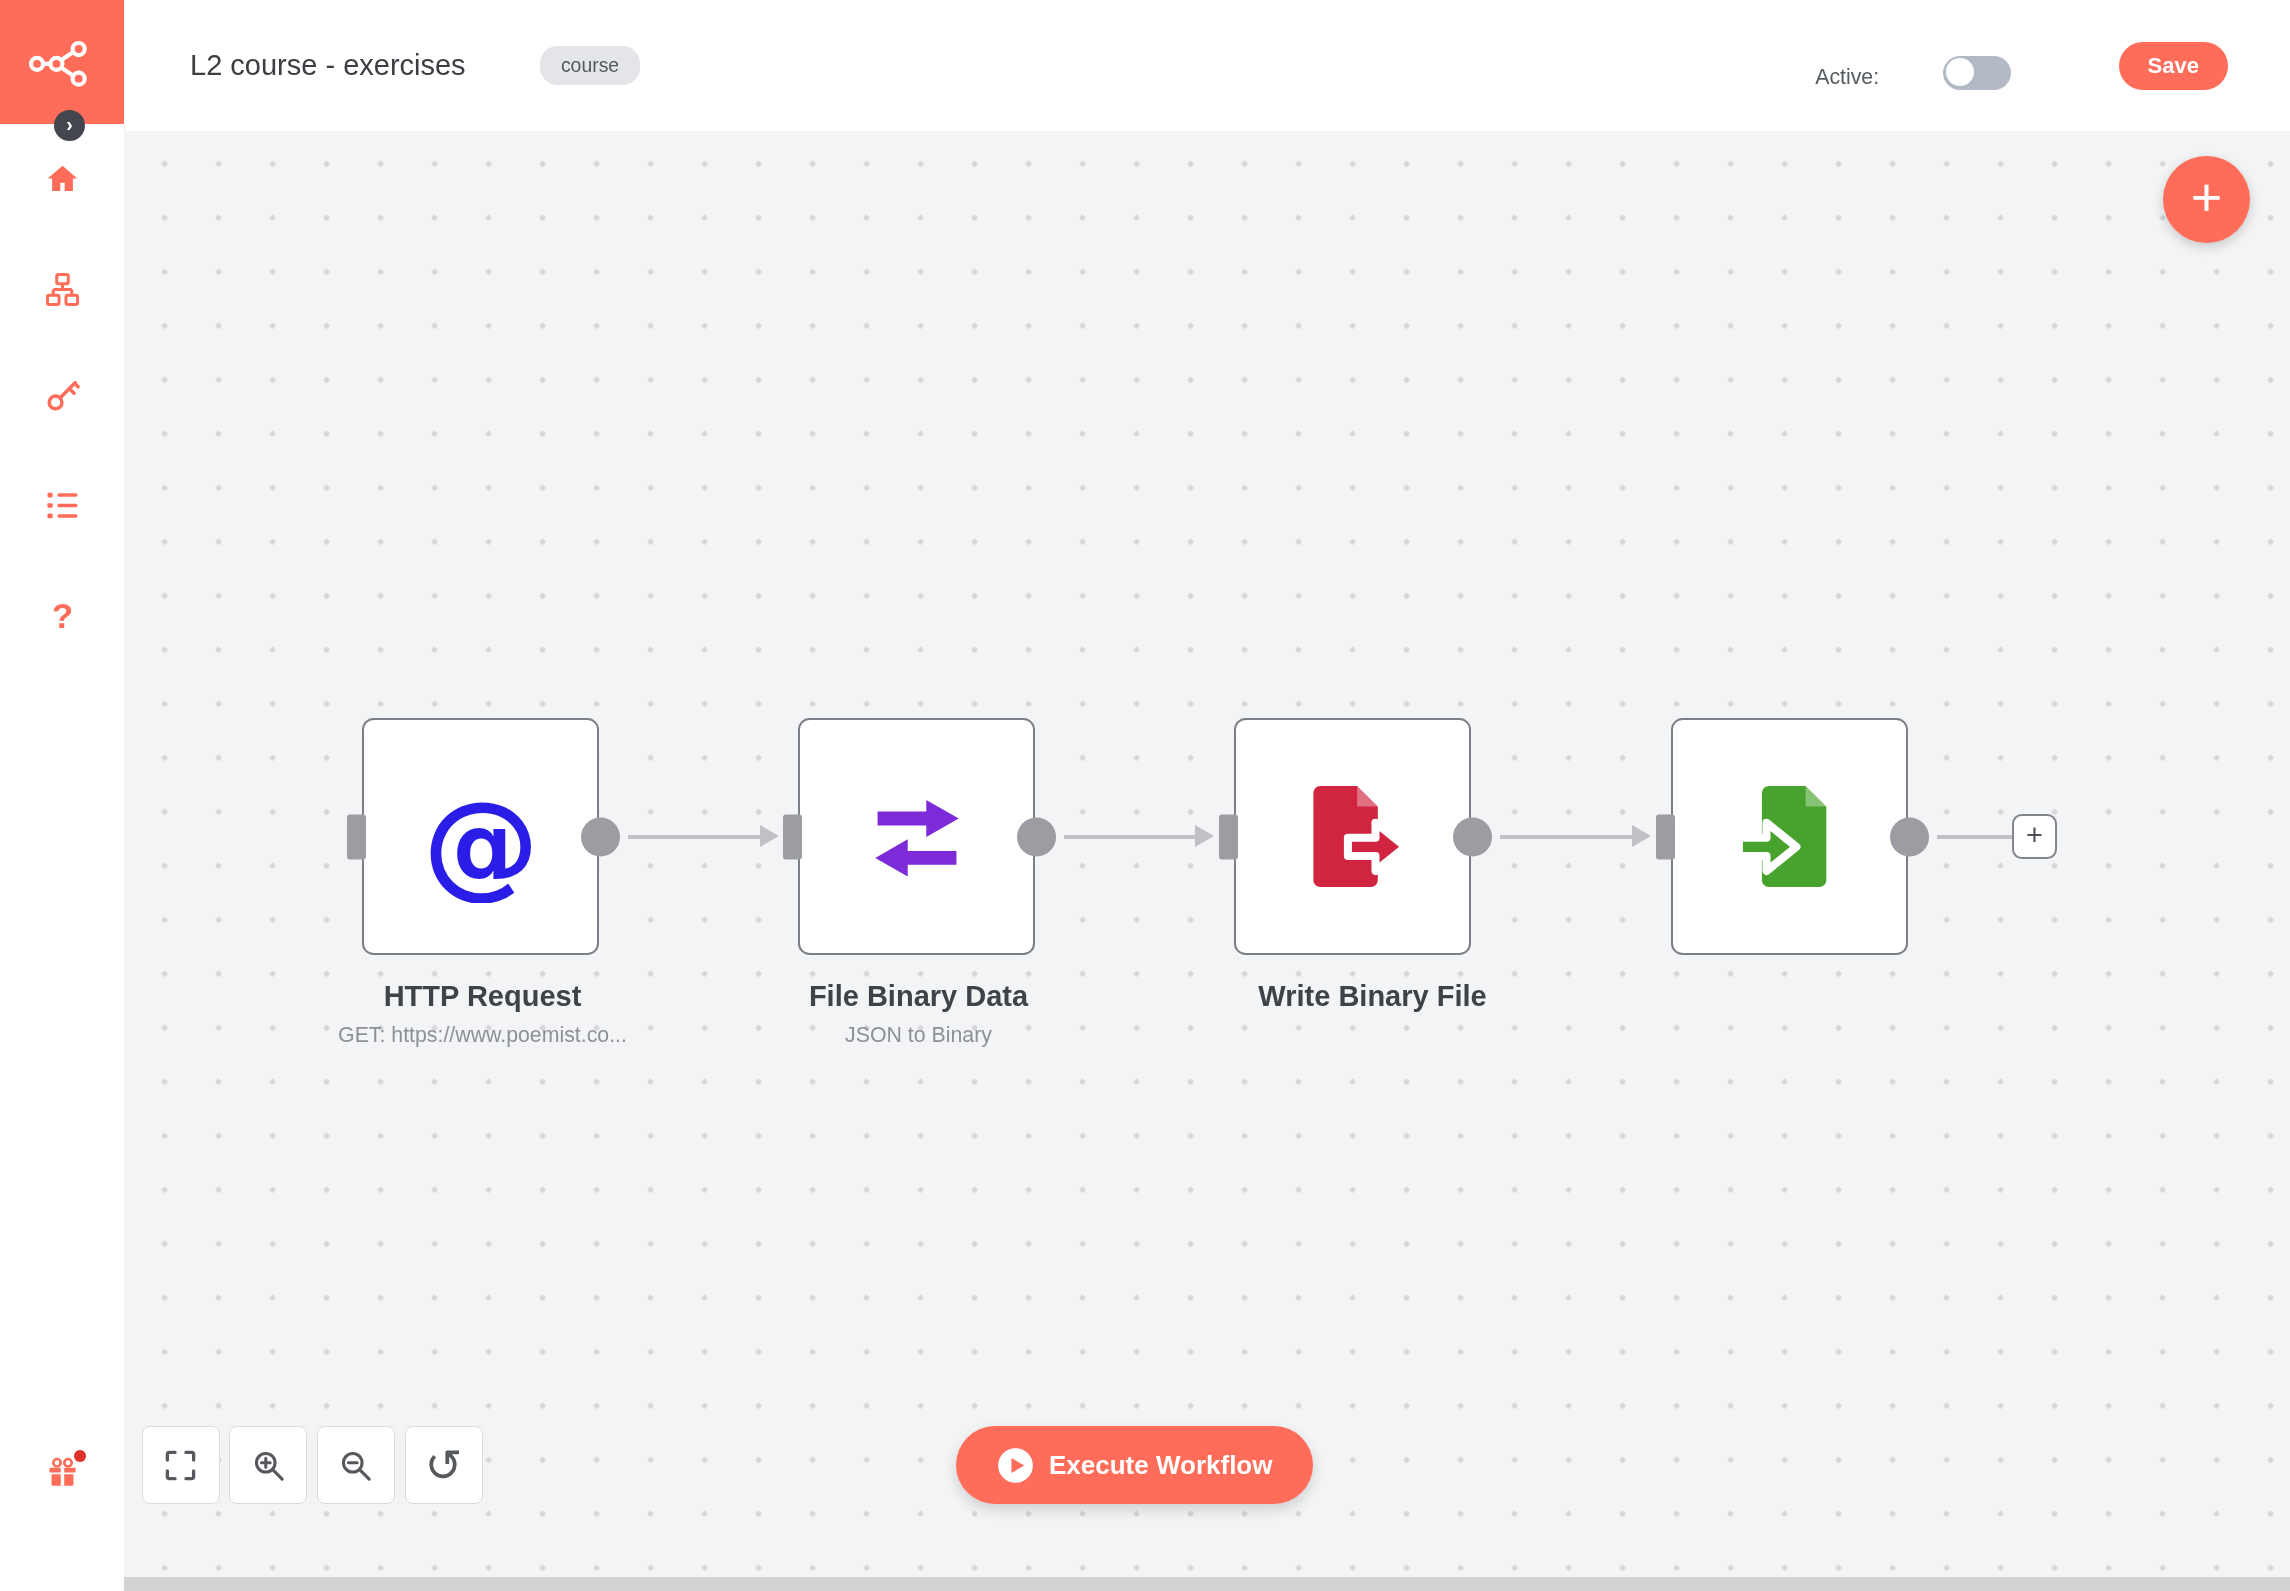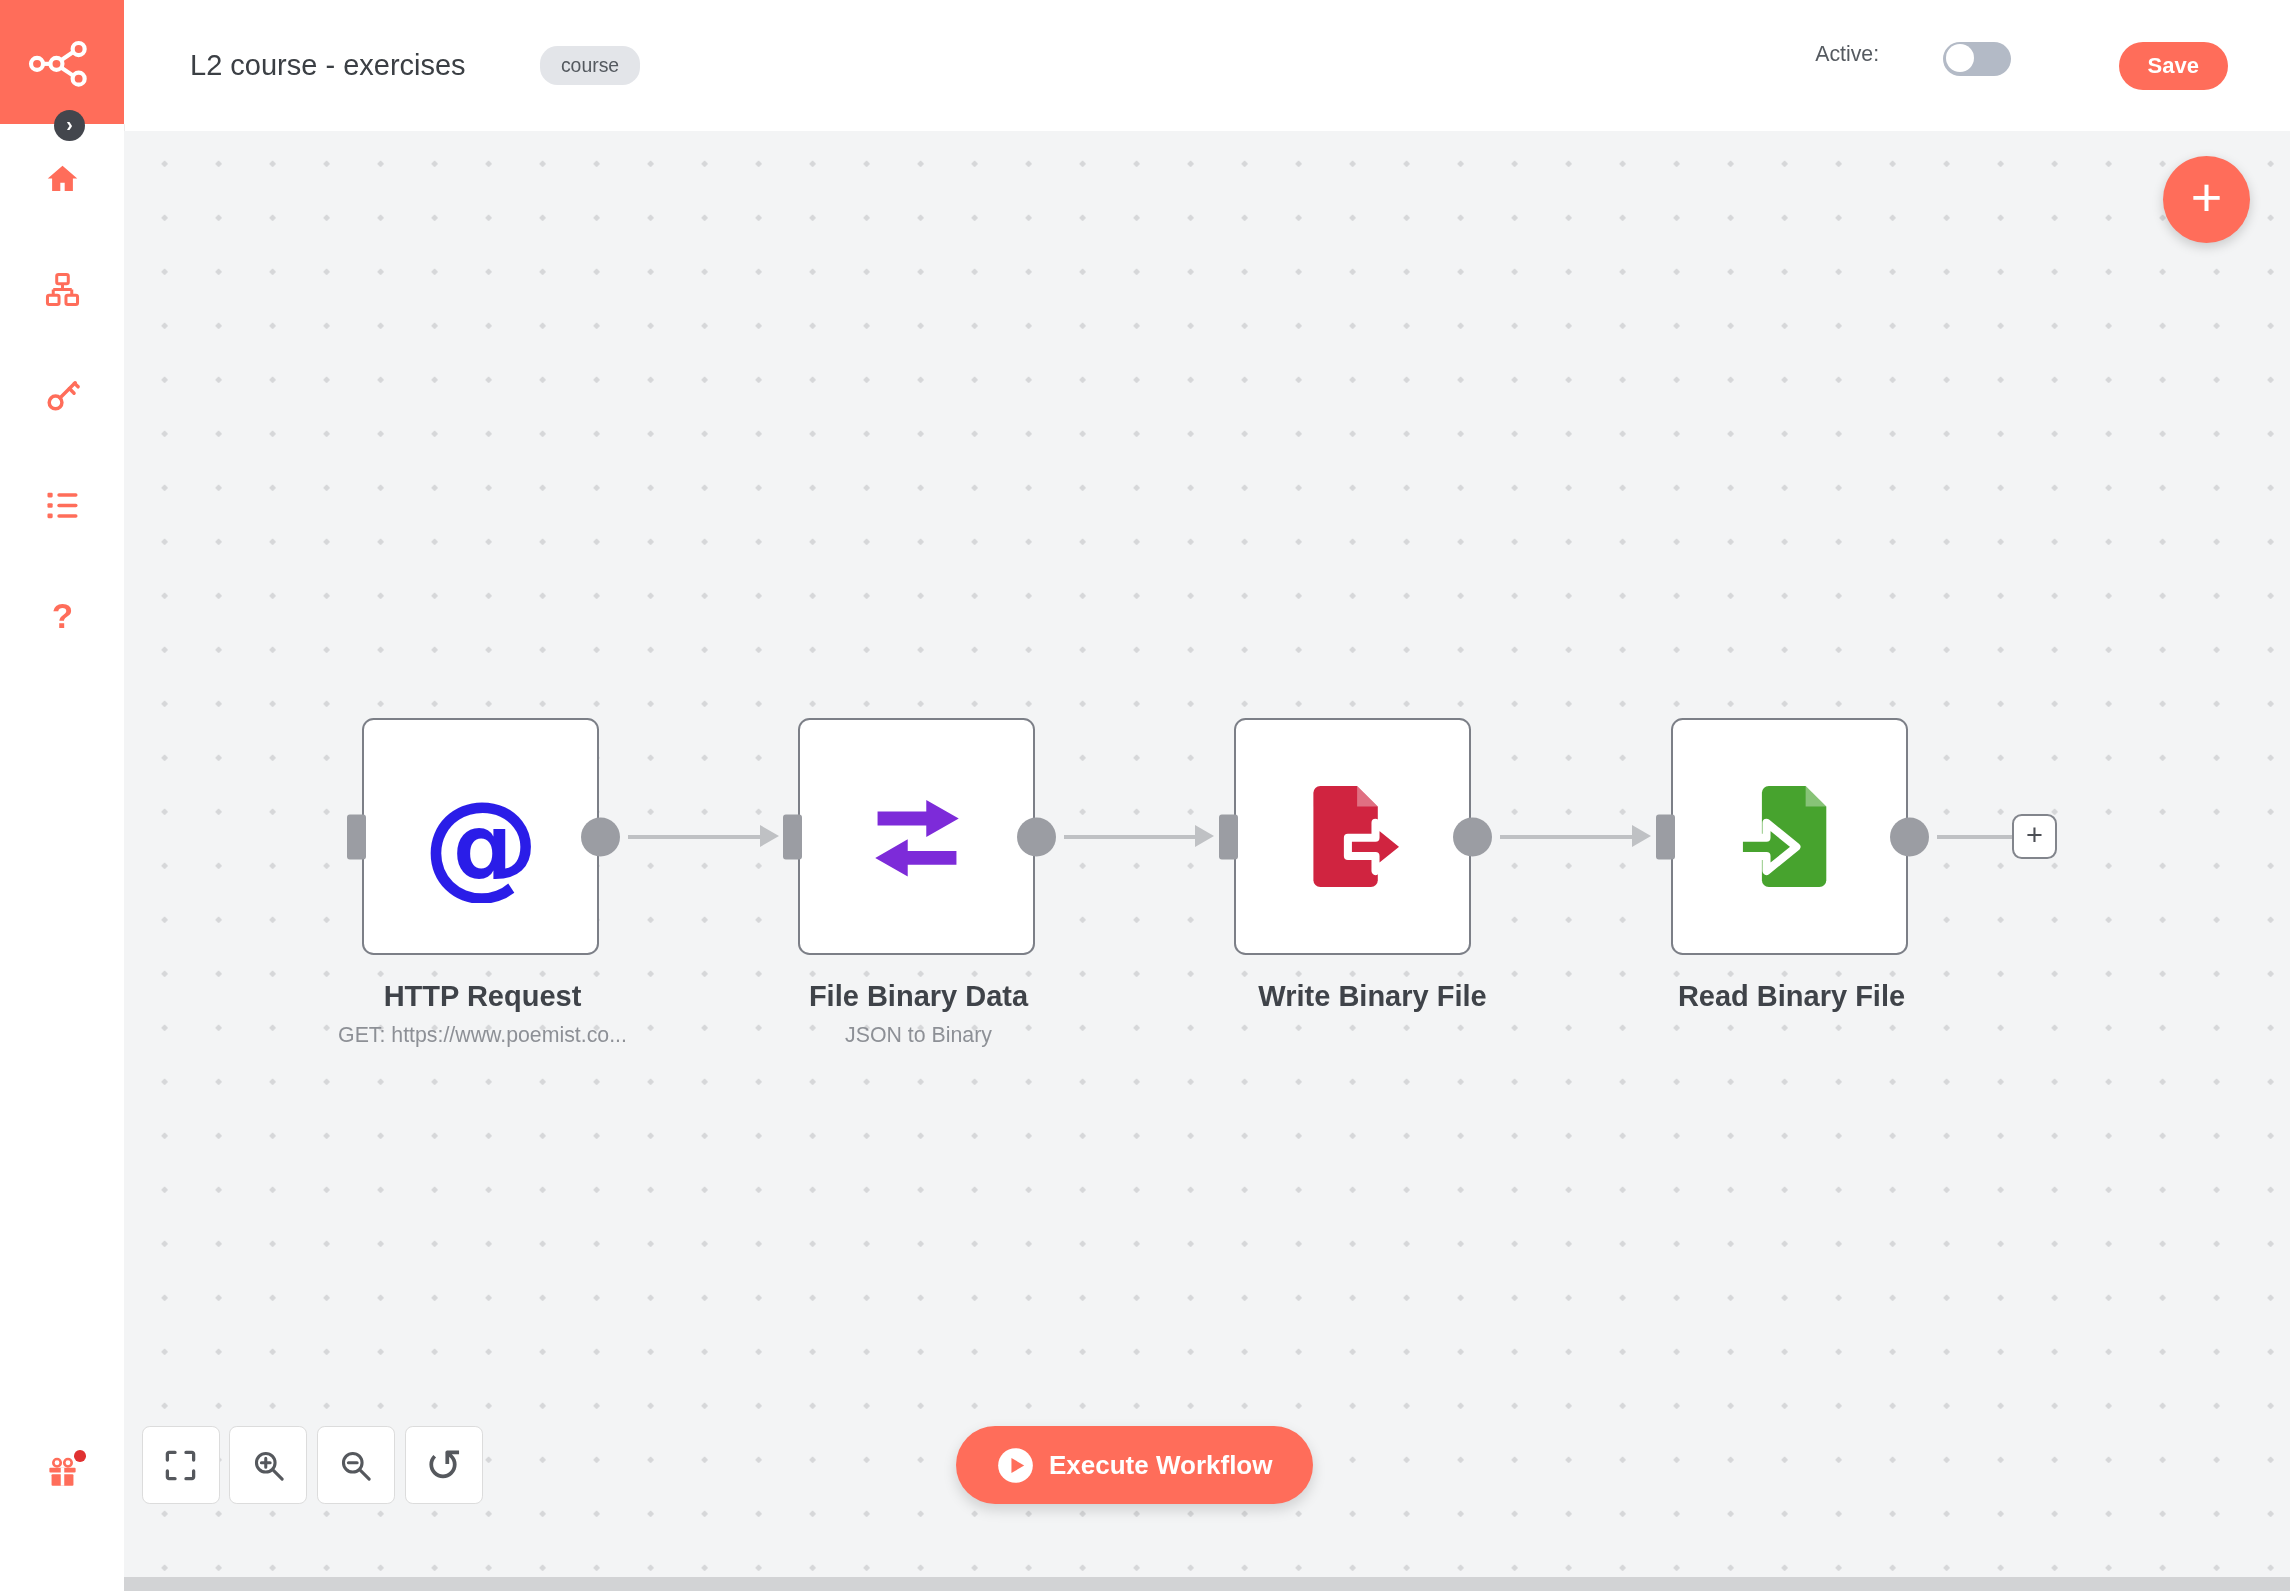--- a/index.html
+++ b/index.html
@@ -6,21 +6,21 @@
   .app{position:relative;width:2290px;height:1591px;overflow:hidden;background:#fff;}
 
   
   .logo{position:absolute;left:0;top:0;width:124px;height:124px;background:var(--accent);
         display:flex;align-items:center;justify-content:center;cursor:pointer;}
   .header{position:absolute;left:124px;top:0;width:2166px;height:131px;background:#fff;
           display:flex;align-items:center;}
   .wf-title{margin-left:66px;font-size:29px;color:#3b3f44;}
   .wf-tag{margin-left:74px;background:#e3e5e9;color:#54595f;font-size:19.4px;
           padding:7.8px 21.3px;border-radius:17.5px;}
-  .header-right{margin-left:auto;margin-right:62px;display:flex;align-items:flex-start;gap:48px;}
+  .header-right{margin-left:auto;margin-right:62px;display:flex;align-items:flex-end;gap:48px;}
   .active-label{font-size:21.3px;color:#555a60;margin-right:15.5px;}
   .toggle{width:68px;height:34px;border-radius:17.5px;background:var(--toggle-track);position:relative;cursor:pointer;}
   .toggle .knob{position:absolute;left:2.9px;top:2.9px;width:28px;height:28px;border-radius:50%;background:#fff;}
   .save-btn{margin-left:60px;background:var(--accent);color:#fff;border:none;font-size:22px;font-weight:600;
             padding:11px 29px;border-radius:27px;cursor:pointer;font-family:"Liberation Sans",sans-serif;}
 
   
   .sidebar{position:absolute;left:0;top:124px;width:124px;height:1467px;background:#fff;border-right:1px solid #ececec;}
   .side-item{position:absolute;left:43px;width:39px;height:39px;display:flex;align-items:center;justify-content:center;cursor:pointer;}
   .collapse-btn{position:absolute;left:54px;top:110px;width:31px;height:31px;border-radius:50%;background:#43464d;
@@ -225,24 +225,20 @@
       <div class="input-port"></div>
       <div class="output-port"></div>
       <div class="node-icon">
         <svg width="115" height="115" viewBox="0 0 100 100">
           <path d="M32 6 h32 l18 18 v64 a6 6 0 0 1 -6 6 H32 a6 6 0 0 1 -6 -6 V12 a6 6 0 0 1 6 -6 z" style="fill:var(--read-green)"></path>
           <path d="M64 6 v18 h18 z" fill="#fff" opacity="0.35"></path>
           <path d="M6 51 h24 v-13 l26 21 -26 21 v-13 h-24 z" style="fill:var(--read-green)" stroke="#fff" stroke-width="7" stroke-linejoin="round"></path>
         </svg>
       </div>
     </div>
-    <div class="node-label" style="left:1415px">
-      <div class="node-name">Read Binary File</div>
-      <div class="node-sub"></div>
-    </div>
 
     <div class="mini-plus">+</div>
 
     <button class="fab">+</button>
 
     <div class="zoom-bar">
       <div class="zoom-btn">
         <svg width="35" height="35" viewBox="0 0 32 32">
           <g fill="none" stroke="#55585d" stroke-width="3" stroke-linecap="round">
             <path d="M4 11 V5.5 a1.5 1.5 0 0 1 1.5 -1.5 H11"></path>

